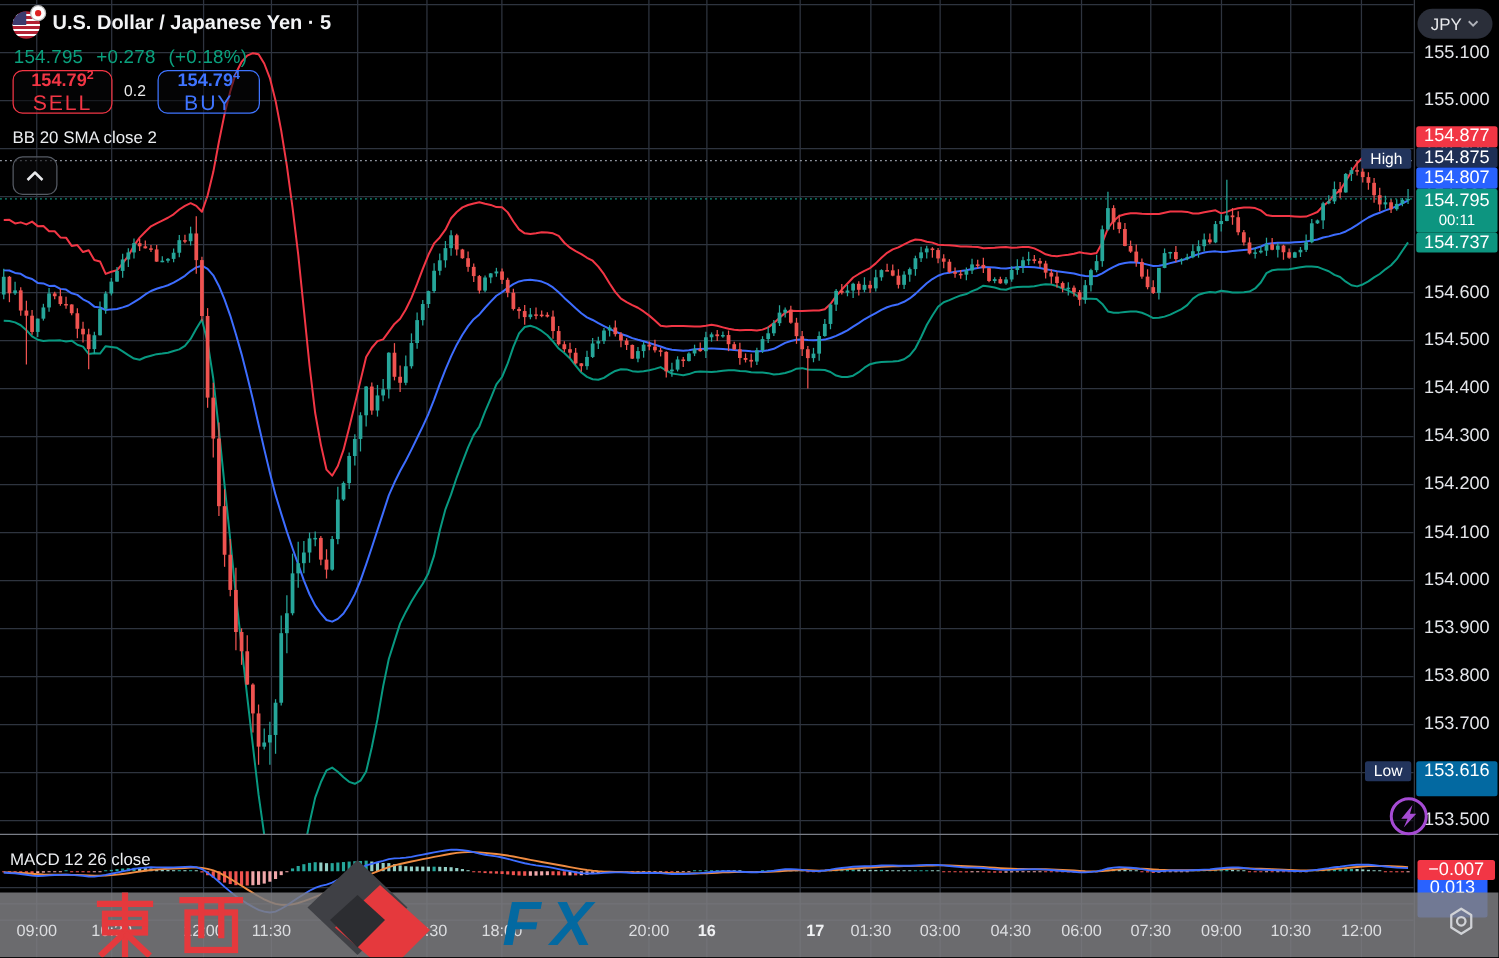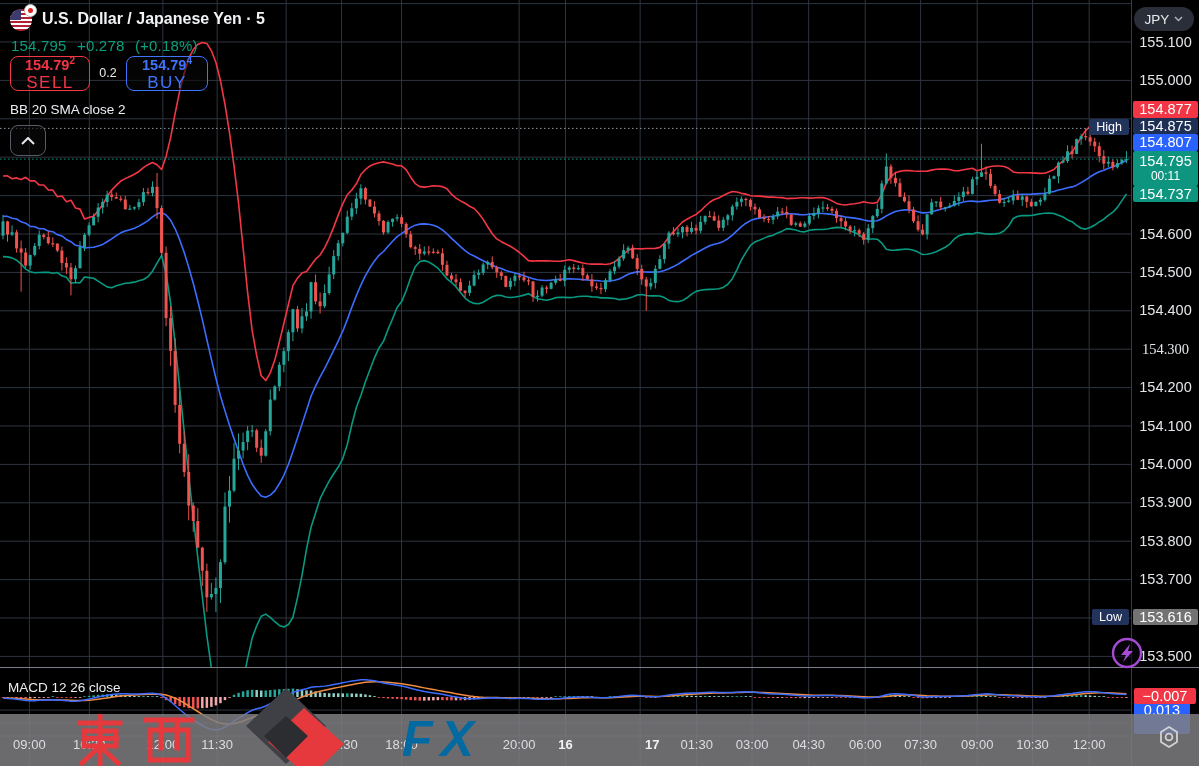--- a/index.html
+++ b/index.html
@@ -874,39 +874,39 @@
     </div>
     <div id="tick-container">
         <div class="tick-label" style="top: 34.5px;">155.100</div>
         <div class="tick-label" style="top: 72.9px;">155.000</div>
         <div class="tick-label" style="top: 111.3px;">154.900</div>
         <div class="tick-label" style="top: 149.7px;">154.800</div>
         <div class="tick-label" style="top: 188.1px;">154.700</div>
         <div class="tick-label" style="top: 226.5px;">154.600</div>
         <div class="tick-label" style="top: 264.9px;">154.500</div>
         <div class="tick-label" style="top: 303.3px;">154.400</div>
-        <div class="tick-label" style="top: 341.7px; font-family: Liberation Serif, serif;">154.300</div>
+        <div class="tick-label" style="top: 341.7px;">154.300</div>
         <div class="tick-label" style="top: 380.1px;">154.200</div>
         <div class="tick-label" style="top: 418.5px;">154.100</div>
         <div class="tick-label" style="top: 456.9px;">154.000</div>
         <div class="tick-label" style="top: 495.3px;">153.900</div>
         <div class="tick-label" style="top: 533.7px;">153.800</div>
         <div class="tick-label" style="top: 572.1px;">153.700</div>
         <div class="tick-label" style="top: 610.5px;">153.600</div>
         <div class="tick-label" style="top: 648.9px;">153.500</div>
       </div>
     <div class="axis-badge" style="top:101px;height:17px;line-height:17px;background:#f23645">154.877</div>
     <div class="axis-badge" style="top:118px;height:16px;line-height:16px;background:#1e2f55">154.875</div>
     <div class="axis-badge" style="top:134px;height:17px;line-height:17px;background:#2962ff">154.807</div>
     <div class="axis-badge" style="top:151px;height:35px;background:#0d9580;padding-top:2px">
       <div style="line-height:16px">154.795</div>
       <div style="font-size:12px;line-height:14px">00:11</div>
     </div>
     <div class="axis-badge" style="top:186px;height:16px;line-height:16px;background:#0d9580">154.737</div>
-    <div class="axis-badge" style="top:609px;height:16px;line-height:16px;background:#737373">153.616</div>
+    <div class="axis-badge" style="top:609px;height:28px;line-height:16px;background:#0369a1">153.616</div>
     <div class="axis-badge" style="top:702px;height:32px;line-height:16px;background:#2962ff;width:56px;left:2px">0.013</div>
     <div class="axis-badge" style="top:688px;height:16px;line-height:16px;background:#f23645;width:62px;left:2px">−0.007</div>
     <div id="macd-axis-min">−0.200</div>
   </div>
 
   <div class="chip" style="top:118.5px">High</div>
   <div class="chip" style="top:609px">Low</div>
 
   <div id="pane-separator" class="abs"></div>
 

